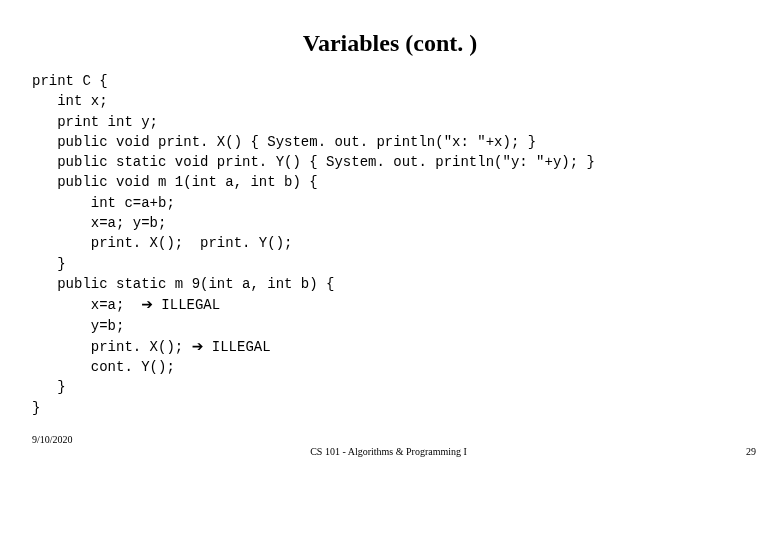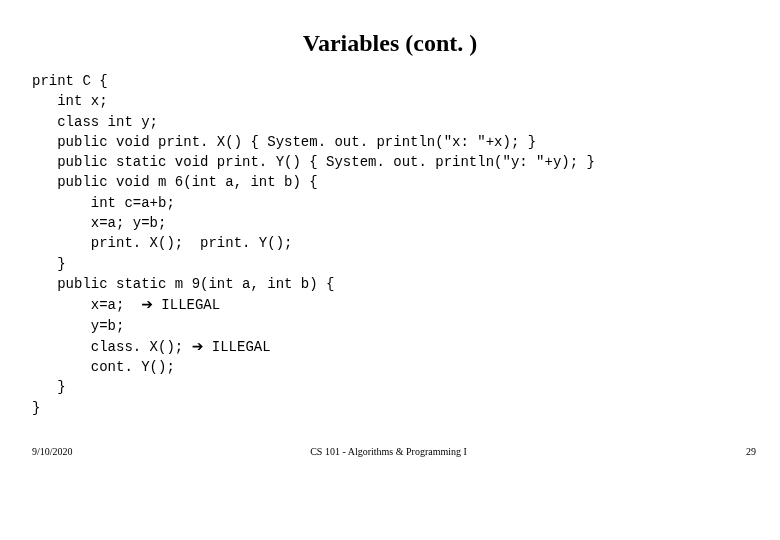--- a/index.html
+++ b/index.html
@@ -40,21 +40,21 @@
     position: absolute;
     bottom: 8px;
     left: 0;
     width: 100%;
     font-size: 10px;
     color: #000;
   }
   .footer-date {
     position: absolute;
     left: 32px;
-    bottom: 0;
+    bottom: 12px;
     margin-top: 12px;
   }
   .footer-center {
     position: absolute;
     left: 0;
     right: 3px;
     text-align: center;
     bottom: 0;
   }
   .footer-page {
@@ -66,32 +66,32 @@
 </style>
 </head>
 <body>
 
 <div class="slide">
 
   <div class="title">Variables (cont. )</div>
 
   <div class="code"><span>print C {</span>
 <span>   int x;</span>
-<span>   class int y;</span>
+<span>   print int y;</span>
 <span>   public void print. X() { System. out. println("x: "+x); }</span>
 <span>   public static void print. Y() { System. out. println("y: "+y); }</span>
-<span>   public void m 6(int a, int b) {</span>
+<span>   public void m 1(int a, int b) {</span>
 <span>       int c=a+b;</span>
 <span>       x=a; y=b;</span>
 <span>       print. X();  print. Y();</span>
 <span>   }</span>
 <span>   public static m 9(int a, int b) {</span>
 <span>       x=a;  </span><span class="arrow">➔</span><span> ILLEGAL</span>
 <span>       y=b;</span>
-<span>       class. X(); </span><span class="arrow">➔</span><span> ILLEGAL</span>
+<span>       print. X(); </span><span class="arrow">➔</span><span> ILLEGAL</span>
 <span>       cont. Y();</span>
 <span>   }</span>
 <span>}</span></div>
 
   <div class="footer">
     <div class="footer-date">9/10/2020</div>
     <div class="footer-center">CS 101 - Algorithms &amp; Programming I</div>
     <div class="footer-page">29</div>
   </div>
 

